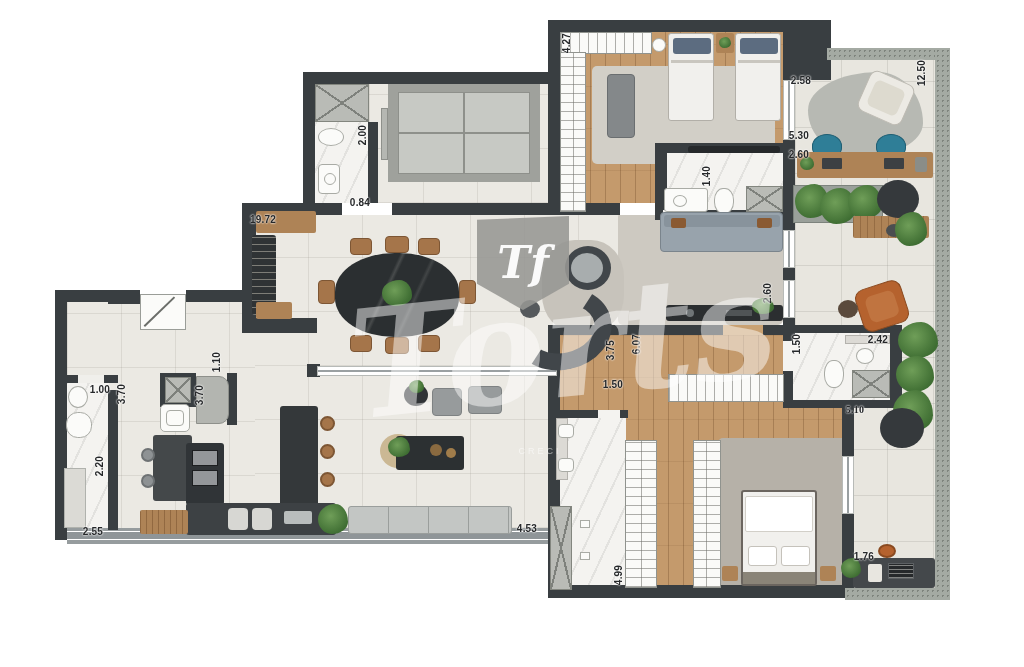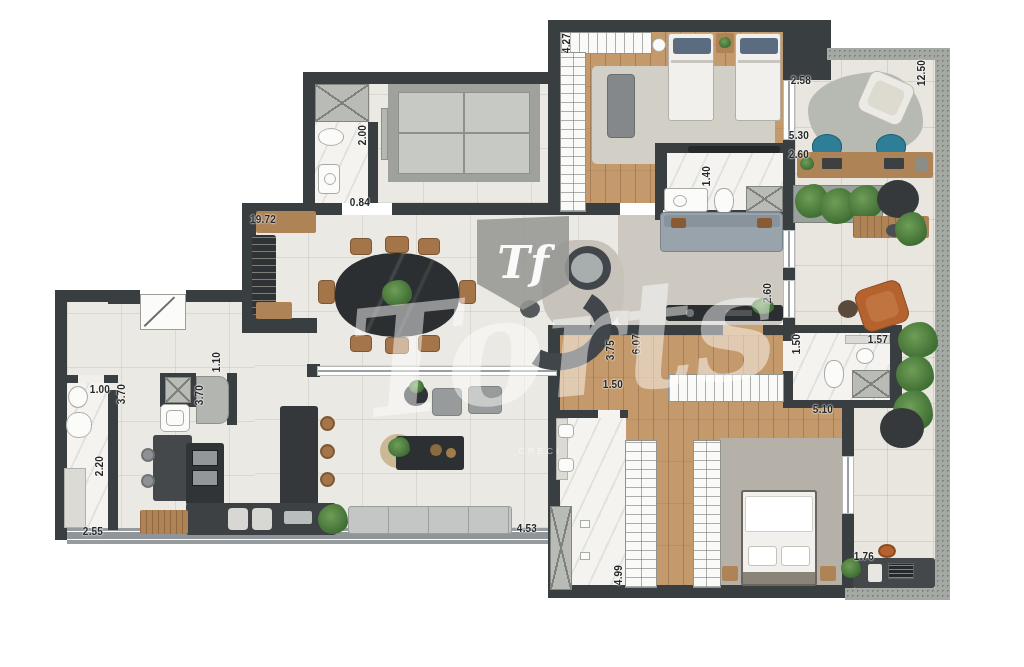--- a/index.html
+++ b/index.html
@@ -343,22 +343,22 @@
       <span class="label" style="left: 801px; top: 80px;">2.58</span>
       <span class="label v" style="left: 921px; top: 73px;">12.50</span>
       <span class="label" style="left: 799px; top: 135px;">5.30</span>
       <span class="label v" style="left: 706px; top: 176px;">1.40</span>
       <span class="label" style="left: 799px; top: 154px;">2.60</span>
       <span class="label v" style="left: 767px; top: 293px;">2.60</span>
       <span class="label v" style="left: 636px; top: 344px;">6.07</span>
       <span class="label v" style="left: 610px; top: 350px;">3.75</span>
       <span class="label" style="left: 613px; top: 384px;">1.50</span>
       <span class="label v" style="left: 796px; top: 344px;">1.50</span>
-      <span class="label" style="left: 878px; top: 339px;">1.57</span>
-      <span class="label" style="left: 823px; top: 409px;">5.10</span>
+      <span class="label" style="left: 878px; top: 339px;">2.42</span>
+      <span class="label" style="left: 855px; top: 409px; font-family: Liberation Serif, serif;">5.10</span>
       <span class="label v" style="left: 216px; top: 362px;">1.10</span>
       <span class="label" style="left: 100px; top: 389px;">1.00</span>
       <span class="label v" style="left: 121px; top: 394px;">3.70</span>
       <span class="label v" style="left: 199px; top: 395px;">3.70</span>
       <span class="label v" style="left: 99px; top: 466px;">2.20</span>
       <span class="label" style="left: 93px; top: 531px;">2.55</span>
       <span class="label" style="left: 527px; top: 528px;">4.53</span>
       <span class="label v" style="left: 618px; top: 575px;">4.99</span>
       <span class="label" style="left: 864px; top: 556px;">1.76</span>
     </div>

